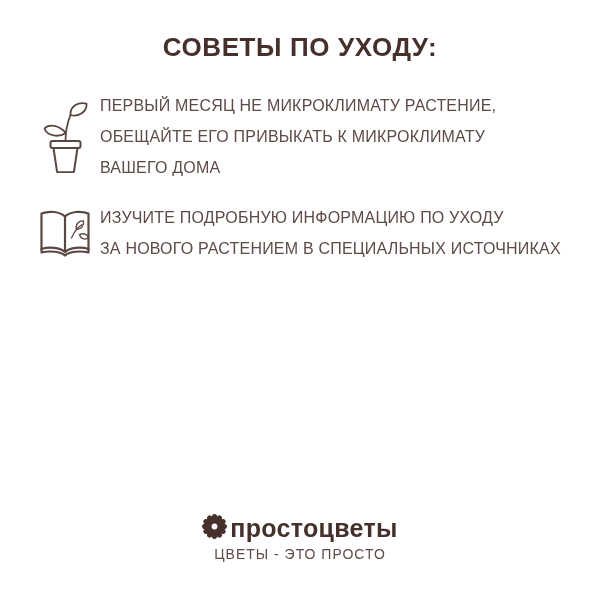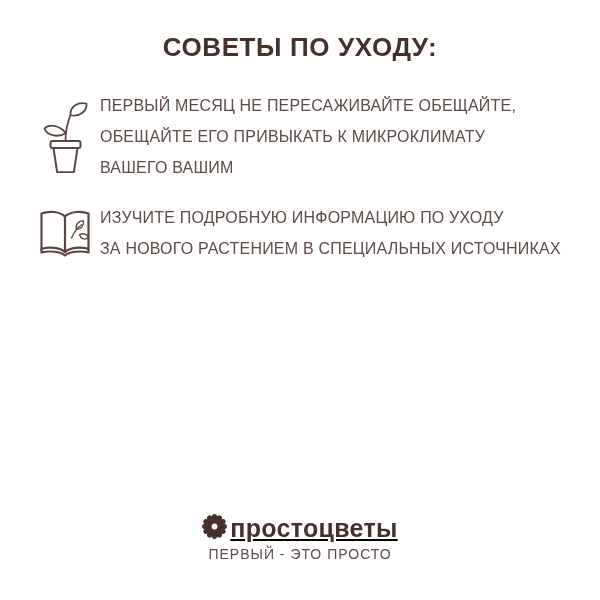--- a/index.html
+++ b/index.html
@@ -53,21 +53,20 @@
     top: 514px;
     left: 0;
     width: 100%;
     text-align: center;
   }
   .brand-row {
     display: flex;
     justify-content: center;
     align-items: center;
     gap: 3px;
-    text-decoration: underline;
   }
   .brand-name {
     font-size: 25px;
     font-weight: bold;
     letter-spacing: 0.3px;
     color: #46302b;
   }
   .tagline {
     margin-top: 3px;
     font-size: 14px;
@@ -89,23 +88,23 @@
       <span class="tip-icon">
         <svg width="54" height="72" viewBox="0 0 54 72">
           <path class="stroke" stroke-width="1.8" d="M27.5 40 C27.5 31 28.5 24 32.5 14"></path>
           <path class="stroke" stroke-width="1.8" d="M32.5 14 C32 5 40 0.8 48.5 2.6 C49.5 10 41 16.5 32.5 14 Z"></path>
           <path class="stroke" stroke-width="1.8" d="M27.8 32 C21 23.5 10.5 23 6.5 27.5 C9.5 35.5 21 36.6 27.8 32 Z"></path>
           <rect class="stroke" stroke-width="2" x="12.5" y="40" width="30" height="7" rx="2"></rect>
           <path class="stroke" stroke-width="2" d="M15.5 47 L19 70.3 Q19.2 71.3 20.3 71.3 L34.7 71.3 Q35.8 71.3 36 70.3 L39.5 47"></path>
         </svg>
       </span>
       <div class="tip-text">
-        <div class="tip-line">ПЕРВЫЙ МЕСЯЦ НЕ ПЕРЕСАЖИВАЙТЕ ОБЕЩАЙТЕ,</div>
+        <div class="tip-line">ПЕРВЫЙ МЕСЯЦ НЕ МИКРОКЛИМАТУ РАСТЕНИЕ,</div>
         <div class="tip-line">ОБЕЩАЙТЕ ЕГО ПРИВЫКАТЬ К МИКРОКЛИМАТУ</div>
-        <div class="tip-line">ВАШЕГО ВАШИМ</div>
+        <div class="tip-line">ВАШЕГО ДОМА</div>
       </div>
     </div>
 
 
     <div class="tip">
       <span class="tip-icon">
         <svg width="54" height="52" viewBox="0 0 54 52">
           <path class="stroke" stroke-width="2.2" d="M27 9.5 C22 4.5 11 3.5 3.5 6.5 L3.5 42 C11 39.5 22 40.5 27 45 C32 40.5 43 39.5 50.5 42 L50.5 6.5 C43 3.5 32 4.5 27 9.5 Z"></path>
           <path class="stroke" stroke-width="2.2" d="M27 9.5 L27 45"></path>
           <path class="stroke" stroke-width="2.2" d="M3.5 42 L3.5 45.5 C11.5 43.5 23 44.5 27 48.5 C31 44.5 42.5 43.5 50.5 45.5 L50.5 42"></path>
@@ -139,16 +138,16 @@
             <ellipse cx="0" cy="-8" rx="3.1" ry="5" transform="rotate(240)"></ellipse>
             <ellipse cx="0" cy="-8" rx="3.1" ry="5" transform="rotate(270)"></ellipse>
             <ellipse cx="0" cy="-8" rx="3.1" ry="5" transform="rotate(300)"></ellipse>
             <ellipse cx="0" cy="-8" rx="3.1" ry="5" transform="rotate(330)"></ellipse>
           </g>
           <circle r="2.4" fill="#ffffff"></circle>
         </svg>
       </span>
       <span class="brand-name">простоцветы</span>
     </div>
-    <div class="tagline">ПЕРВЫЙ - ЭТО ПРОСТО</div>
+    <div class="tagline">ЦВЕТЫ - ЭТО ПРОСТО</div>
   </div>
 
 </div>
 
 </body></html>

